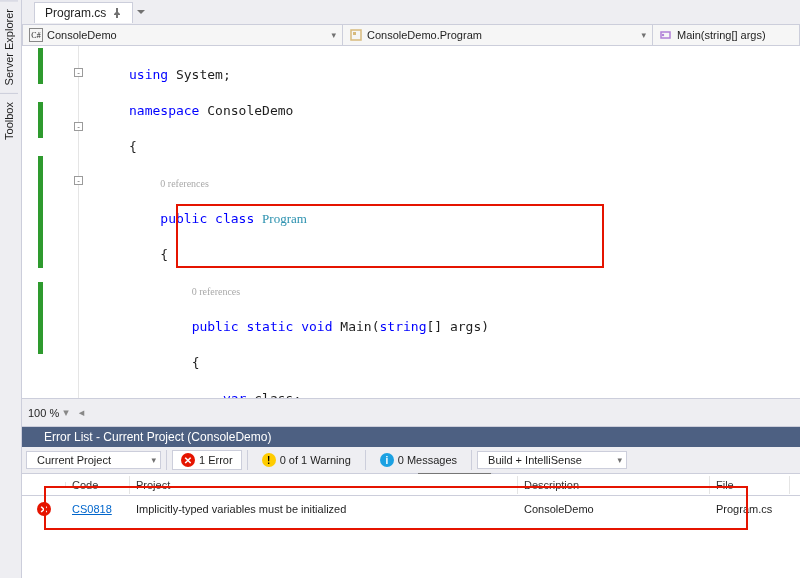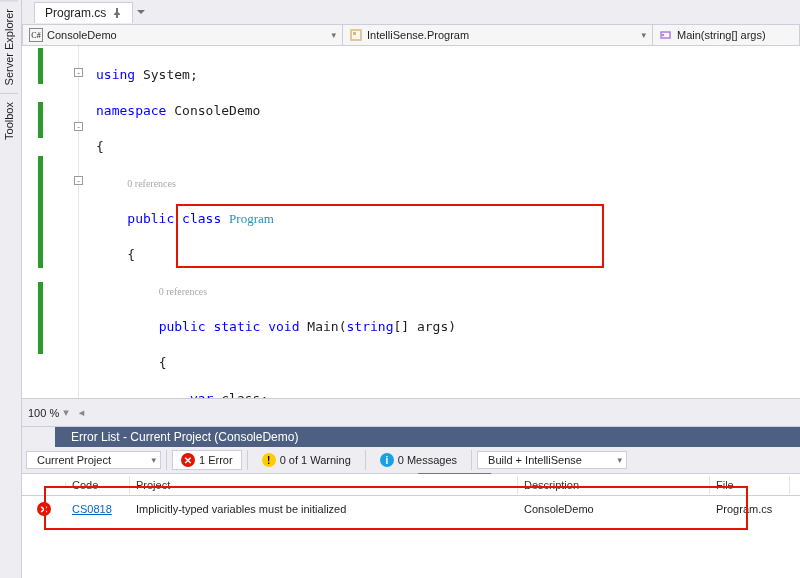--- a/index.html
+++ b/index.html
@@ -115,21 +115,21 @@
 }
 .code-area {
   flex: 1;
   font-family: Consolas, monospace;
   font-size: 13px;
   line-height: 18px;
   padding-top: 2px;
   white-space: pre;
   position: relative;
 }
-.code-line { height: 18px; position: relative; }
+.code-line { height: 18px; position: relative; margin-left: 33px; }
 .kw { color: #0000ff; }
 .type { color: #2b91af; font-family: Liberation Serif, serif; }
 .refnote { color: #a9a9a9; font-size: 10px; font-family: "Segoe UI"; }
 .red-squiggle {
   text-decoration: underline wavy #e51400;
   text-decoration-skip-ink: none;
 }
 .red-frame {
   position: absolute;
   border: 2px solid #e51400;
@@ -149,23 +149,22 @@
 .error-panel {
   height: 152px;
   background: #eeeef2;
   border-top: 1px solid #cccedb;
   display: flex;
   flex-direction: column;
 }
 .ep-title {
   background: #4d6082;
   color: #fff;
-  padding: 3px 16px;
+  padding: 3px 22px;
   font-size: 12px;
-  margin-left: 33px;
 }
 .ep-toolbar {
   display: flex;
   align-items: center;
   gap: 2px;
   padding: 3px 4px;
   background: #eeeef2;
   border-bottom: 1px solid #cccedb;
   font-size: 11px;
   position: relative;
@@ -251,21 +250,21 @@
       <span>ConsoleDemo</span>
       <span class="chev">▾</span>
     </div>
     <div class="nav-seg">
       <span class="nav-icon">
         <svg width="14" height="14" viewBox="0 0 14 14">
             <rect x="2" y="2" width="10" height="10" fill="none" stroke="#d7ba7d" stroke-width="1.5"></rect>
             <rect x="4" y="4" width="3" height="3" fill="#d7ba7d"></rect>
           </svg>
       </span>
-      <span>IntelliSense.Program</span>
+      <span>ConsoleDemo.Program</span>
       <span class="chev">▾</span>
     </div>
     <div class="nav-seg">
       <span class="nav-icon">
         <svg width="14" height="14" viewBox="0 0 14 14">
             <rect x="2" y="4" width="9" height="6" fill="none" stroke="#b180d7" stroke-width="1.5"></rect>
             <circle cx="4" cy="7" r="1.2" fill="#b180d7"></circle>
           </svg>
       </span>
       <span>Main(string[] args)</span>

